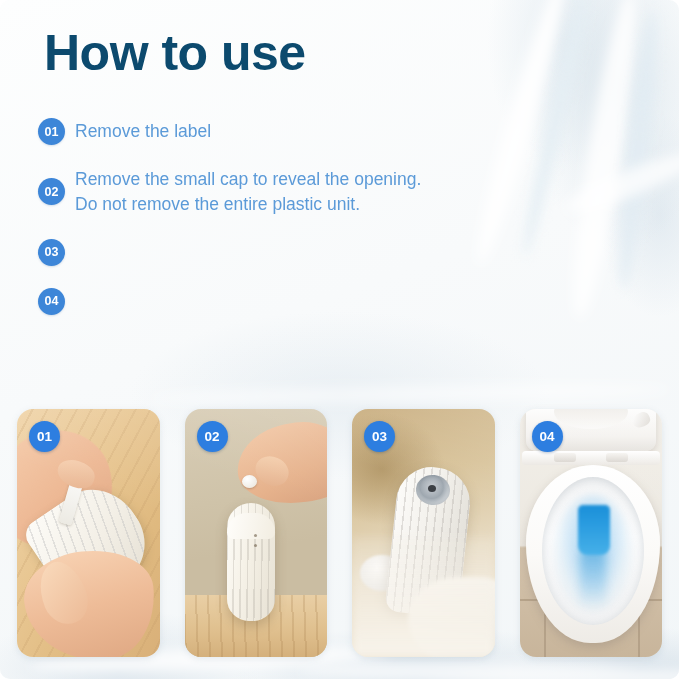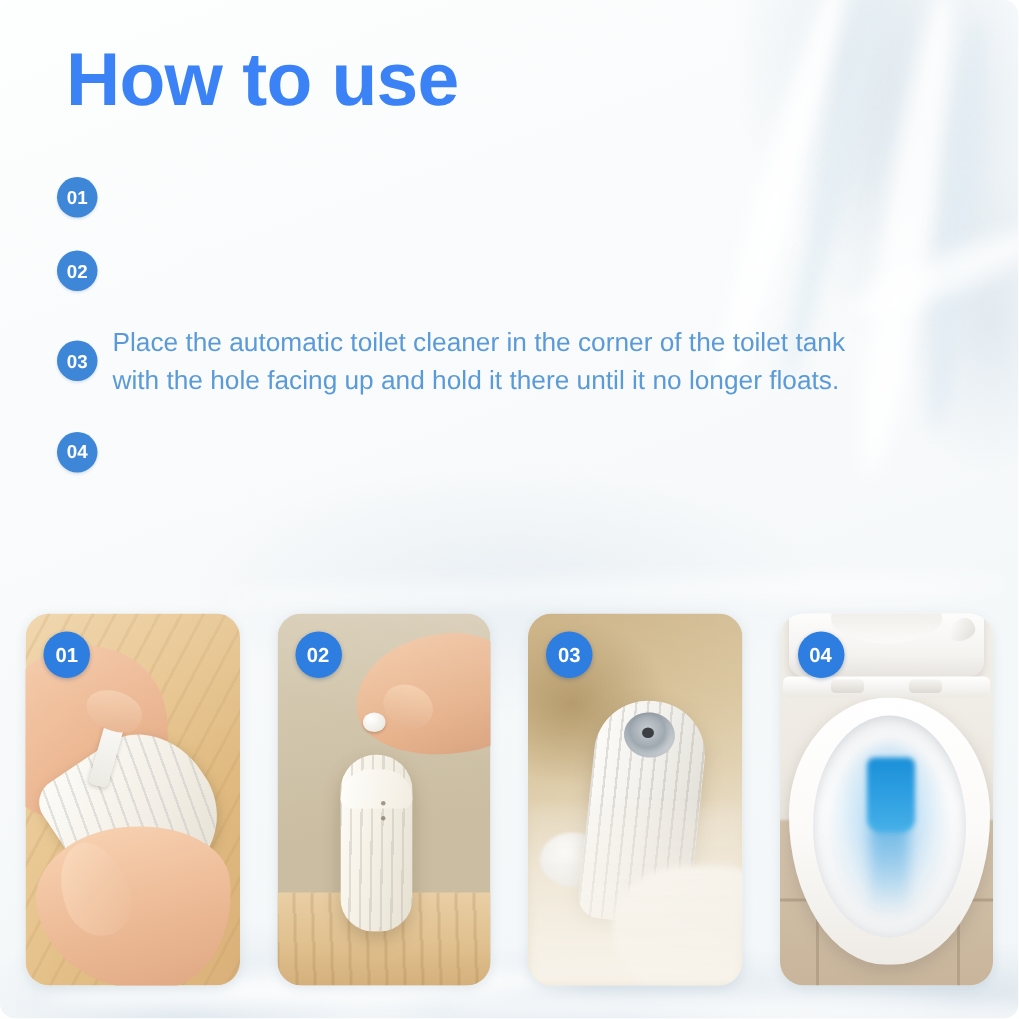--- a/index.html
+++ b/index.html
@@ -48,21 +48,21 @@
   .s8 { left: 150px; top: 386px;  width: 520px; height: 16px;  background: rgba(255,255,255,0.55); transform: rotate(-1deg); }
 
   
   .title {
     position: absolute;
     left: 44px;
     top: 26px;
     font-size: 50px;
     font-weight: bold;
     letter-spacing: -0.5px;
-    color: #3b82f6;
+    color: #0c4a6e;
     line-height: 1.1;
   }
 
   
   .steps {
     position: absolute;
     left: 38px;
     top: 118px;
     width: 615px;
   }
@@ -387,30 +387,31 @@
   <div class="bg-streak s6"></div>
   <div class="bg-streak s7"></div>
   <div class="bg-streak s8"></div>
 
   <div class="title">How to use</div>
 
   <div class="steps">
 
     <div class="step s-01">
       <div class="step-badge">01</div>
+      <div class="step-text">Remove the label</div>
     </div>
 
     <div class="step s-02">
       <div class="step-badge">02</div>
+      <div class="step-text">Remove the small cap to reveal the opening.
+Do not remove the entire plastic unit.</div>
     </div>
 
     <div class="step s-03">
       <div class="step-badge">03</div>
-      <div class="step-text">Place the automatic toilet cleaner in the corner of the toilet tank
-with the hole facing up and hold it there until it no longer floats.</div>
     </div>
 
     <div class="step s-04">
       <div class="step-badge">04</div>
     </div>
 
   </div>
 
   <div class="cards">
 

